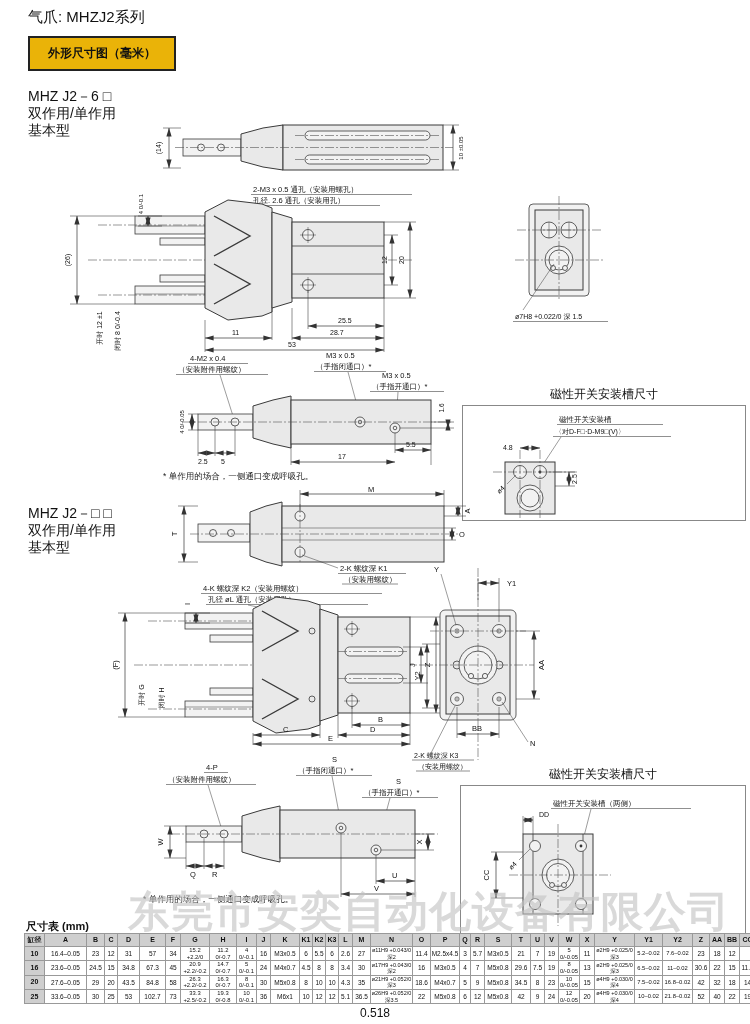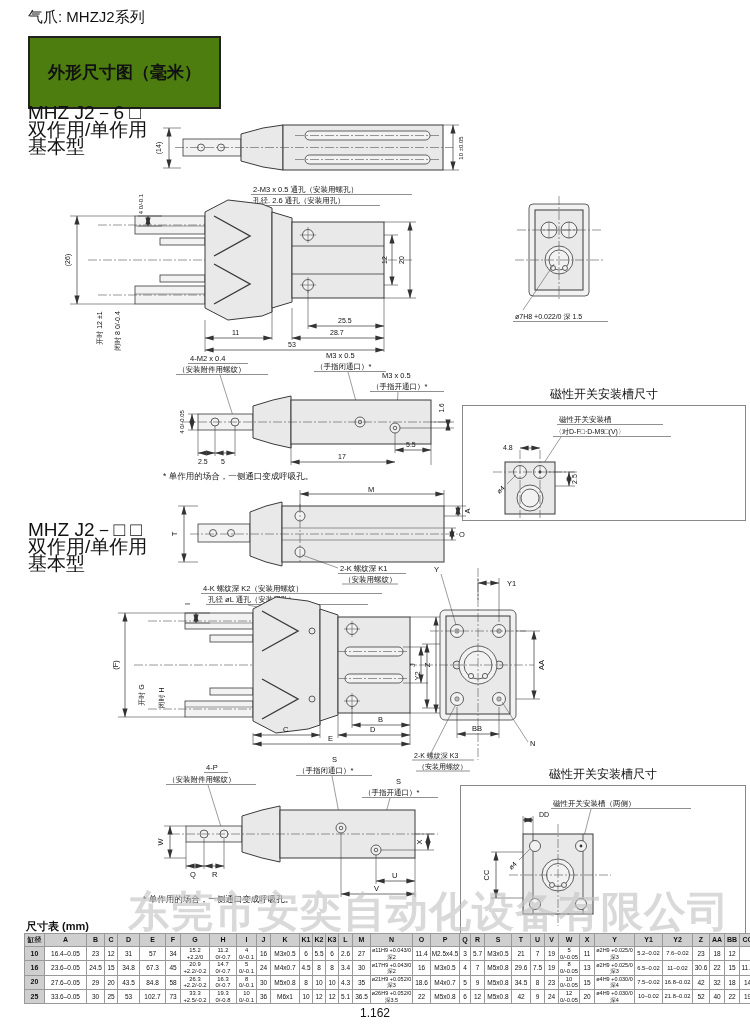--- a/index.html
+++ b/index.html
@@ -1,21 +1,21 @@
 <!DOCTYPE html>
 <html><head>
 <meta charset="utf-8">
 <style>
   html,body{margin:0;padding:0;}
   body{width:750px;height:1024px;position:relative;background:#fff;
        font-family:"Liberation Sans","DejaVu Sans",sans-serif;color:#111;overflow:hidden;}
   .abs{position:absolute;}
   .page-title{left:28px;top:8px;font-size:15px;font-weight:normal;}
-  .box-title{left:28px;top:36px;border:2px solid #222;padding:23px 18px;font-size:17px;font-weight:bold;background:#4d7c0f;}
-  .sec{font-size:19px;line-height:17px;margin-top:16px;}
+  .box-title{left:28px;top:36px;border:2px solid #222;padding:7px 18px;font-size:12px;font-weight:bold;background:#eab308;}
+  .sec{font-size:14px;line-height:17px;}
   .sec1{left:28px;top:88px;}
   .sec2{left:28px;top:505px;}
   .footnote{font-size:8.5px;color:#222;}
   .swbox{position:absolute;}
   .swbox-title{text-align:center;font-size:12px;font-weight:normal;margin-bottom:2px;}
   .swbox-frame{border:1px solid #888;background:#fff;position:relative;}
   .watermark{left:128px;top:884px;font-size:42px;font-weight:bold;color:#c3c3c3;opacity:.62;
              letter-spacing:1px;white-space:nowrap;z-index:6;pointer-events:none;}
   .tbl-label{left:26px;top:919px;font-size:11px;font-weight:bold;z-index:2;}
   .pagenum{left:0;top:1006px;width:750px;text-align:center;font-size:12px;z-index:2;}
@@ -752,13 +752,13 @@
         <td>10–0.02</td>
         <td>21.8–0.02</td>
         <td>52</td>
         <td>40</td>
         <td>22</td>
         <td>19</td>
       </tr>
     </tbody>
   </table>
 
-<div class="abs pagenum">1.162</div>
+<div class="abs pagenum">0.518</div>
 
 </body></html>

